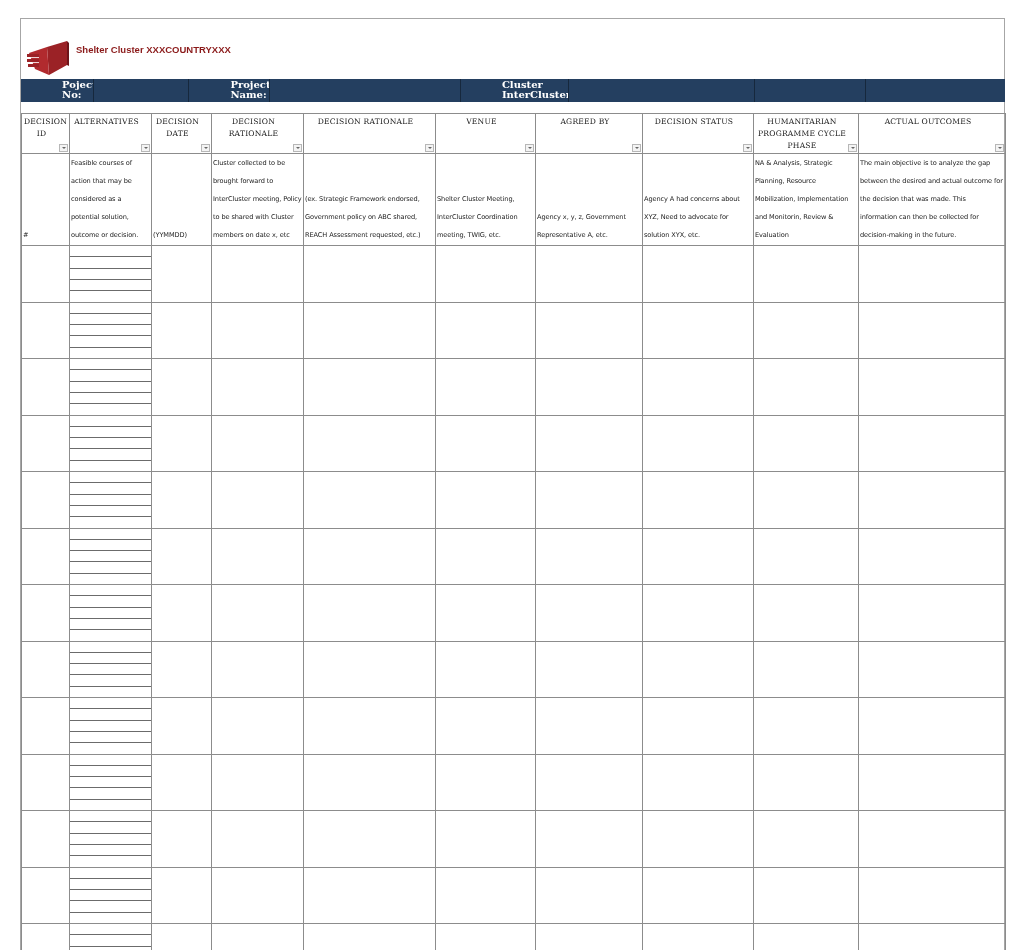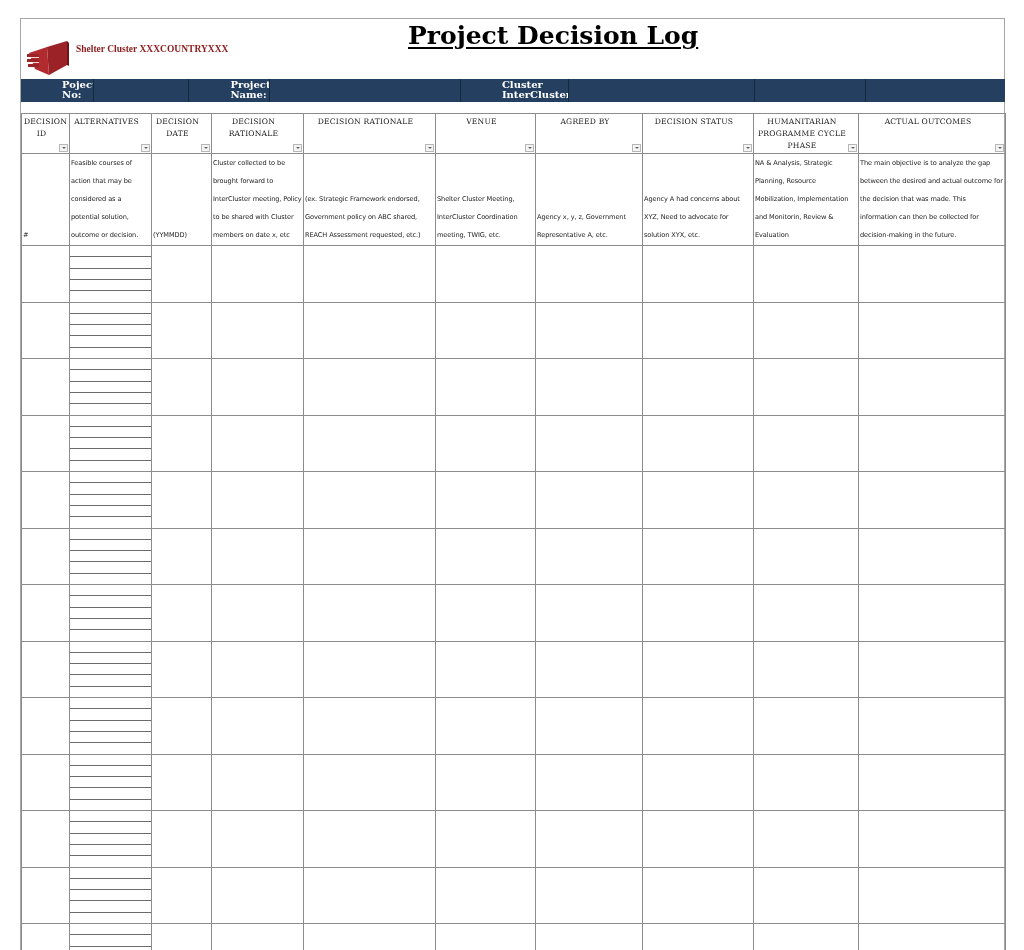--- a/index.html
+++ b/index.html
@@ -3,21 +3,21 @@
 <meta charset="utf-8">
 <style>
   html, body { margin: 0; padding: 0; background: #ffffff; }
   body { width: 1024px; height: 950px; overflow: hidden; position: relative; font-family: "DejaVu Sans", sans-serif; }
   .sheet {
     position: absolute; left: 20px; top: 18px; width: 985px; height: 940px;
     border: 1px solid #a6a6a6; border-bottom: none; box-sizing: border-box; background: #fff;
   }
   .logo { position: absolute; left: 6px; top: 20px; width: 42px; height: 38px; }
   .cluster-name {
-    position: absolute; left: 55px; top: 25px; font-family: Liberation Serif, serif;
+    position: absolute; left: 55px; top: 25px; font-family: Liberation Sans, sans-serif;
     font-size: 9.5px; font-weight: bold; color: #8b1a1a; letter-spacing: 0px;
   }
   .title {
     position: absolute; left: 387px; top: 2px; font-family: "DejaVu Serif", serif;
     font-size: 25px; font-weight: bold; color: #000; text-decoration: underline;
     text-decoration-thickness: 2px; text-underline-offset: 3px; letter-spacing: 0px;
   }
   .infobar {
     position: absolute; left: 0; top: 60px; width: 984px; height: 23px; background: #243f60;
     display: flex;
@@ -67,21 +67,20 @@
     <polygon points="40,2 42,4 42,27 40,26" fill="#6e1419"></polygon>
     <polygon points="2,14 20,8 22,36 8,30" fill="#b12a2e"></polygon>
     <rect x="0" y="15" width="12" height="3" fill="#9b2226"></rect>
     <rect x="0" y="20" width="12" height="3" fill="#9b2226"></rect>
     <rect x="1" y="25" width="11" height="3" fill="#9b2226"></rect>
     <line x1="2" y1="18.5" x2="12" y2="18.5" stroke="#fff" stroke-width="0.8"></line>
     <line x1="2" y1="23.5" x2="12" y2="23.5" stroke="#fff" stroke-width="0.8"></line>
   </svg>
 
   <div class="cluster-name">Shelter Cluster XXXCOUNTRYXXX</div>
-  <div class="title">Project Decision Log</div>
 
   <div class="infobar">
     <div class="cell" style="width:48px">Poject No:</div>
     <div class="cell" style="width:82px"></div>
     <div class="cell" style="width:60px">Project Name:</div>
     <div class="cell" style="width:224px"></div>
     <div class="cell" style="width:100px">Cluster InterCluster:</div>
     <div class="cell" style="width:218px"></div>
     <div class="cell" style="width:105px"></div>
     <div class="cell" style="width:147px;border-right:none"></div>

